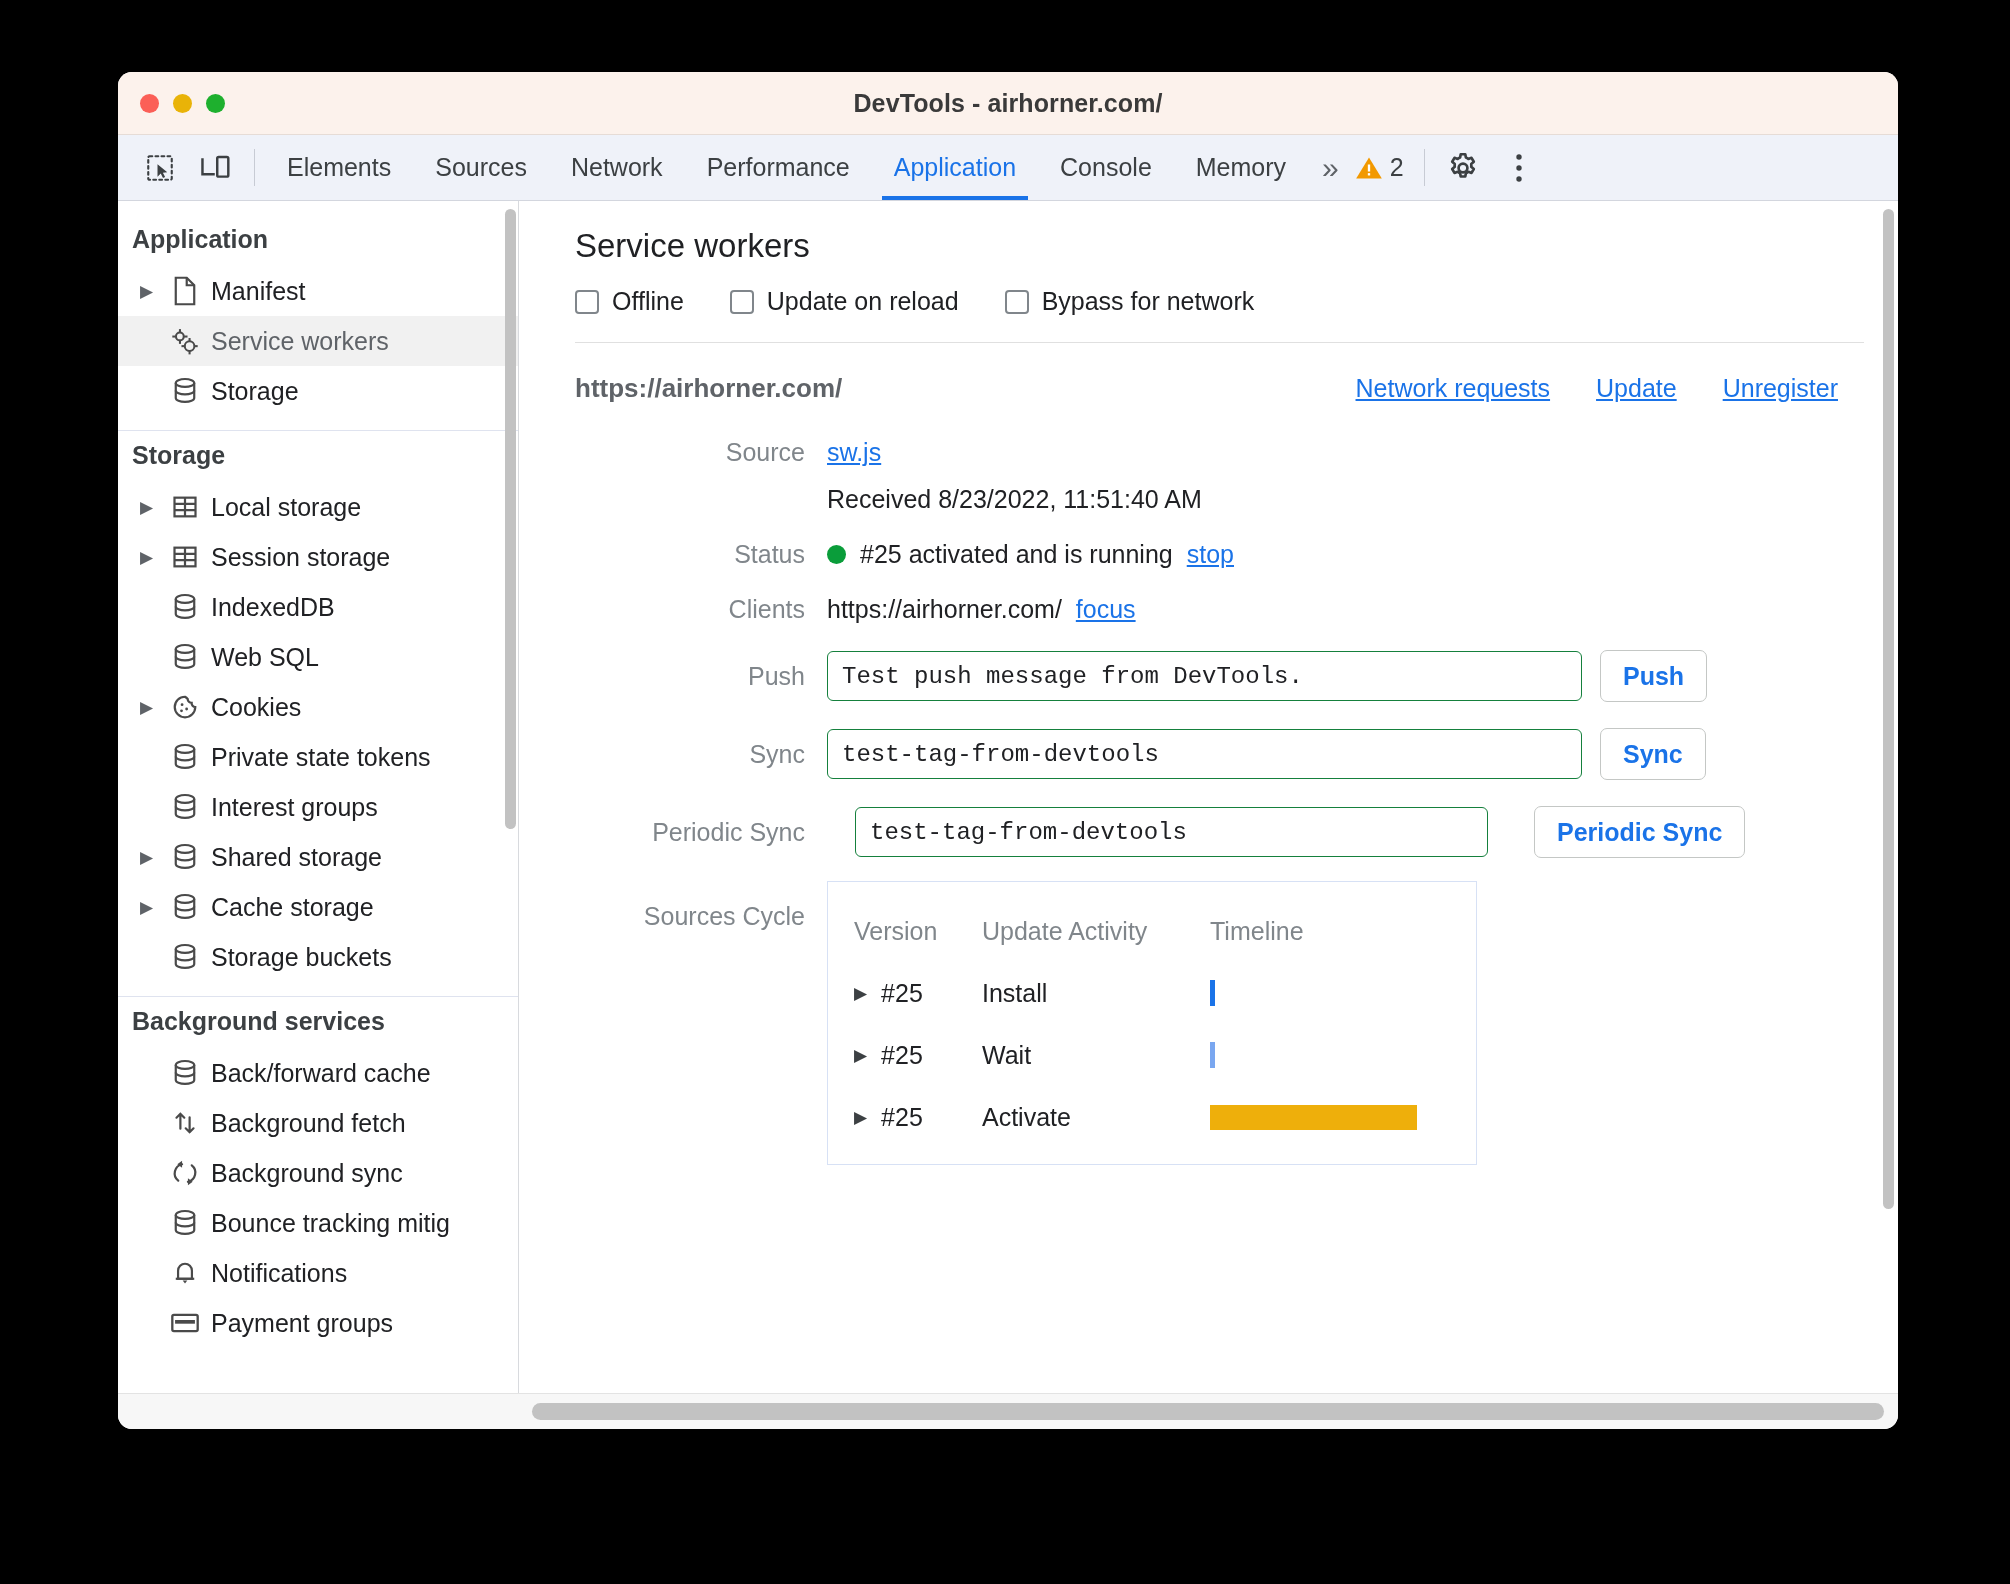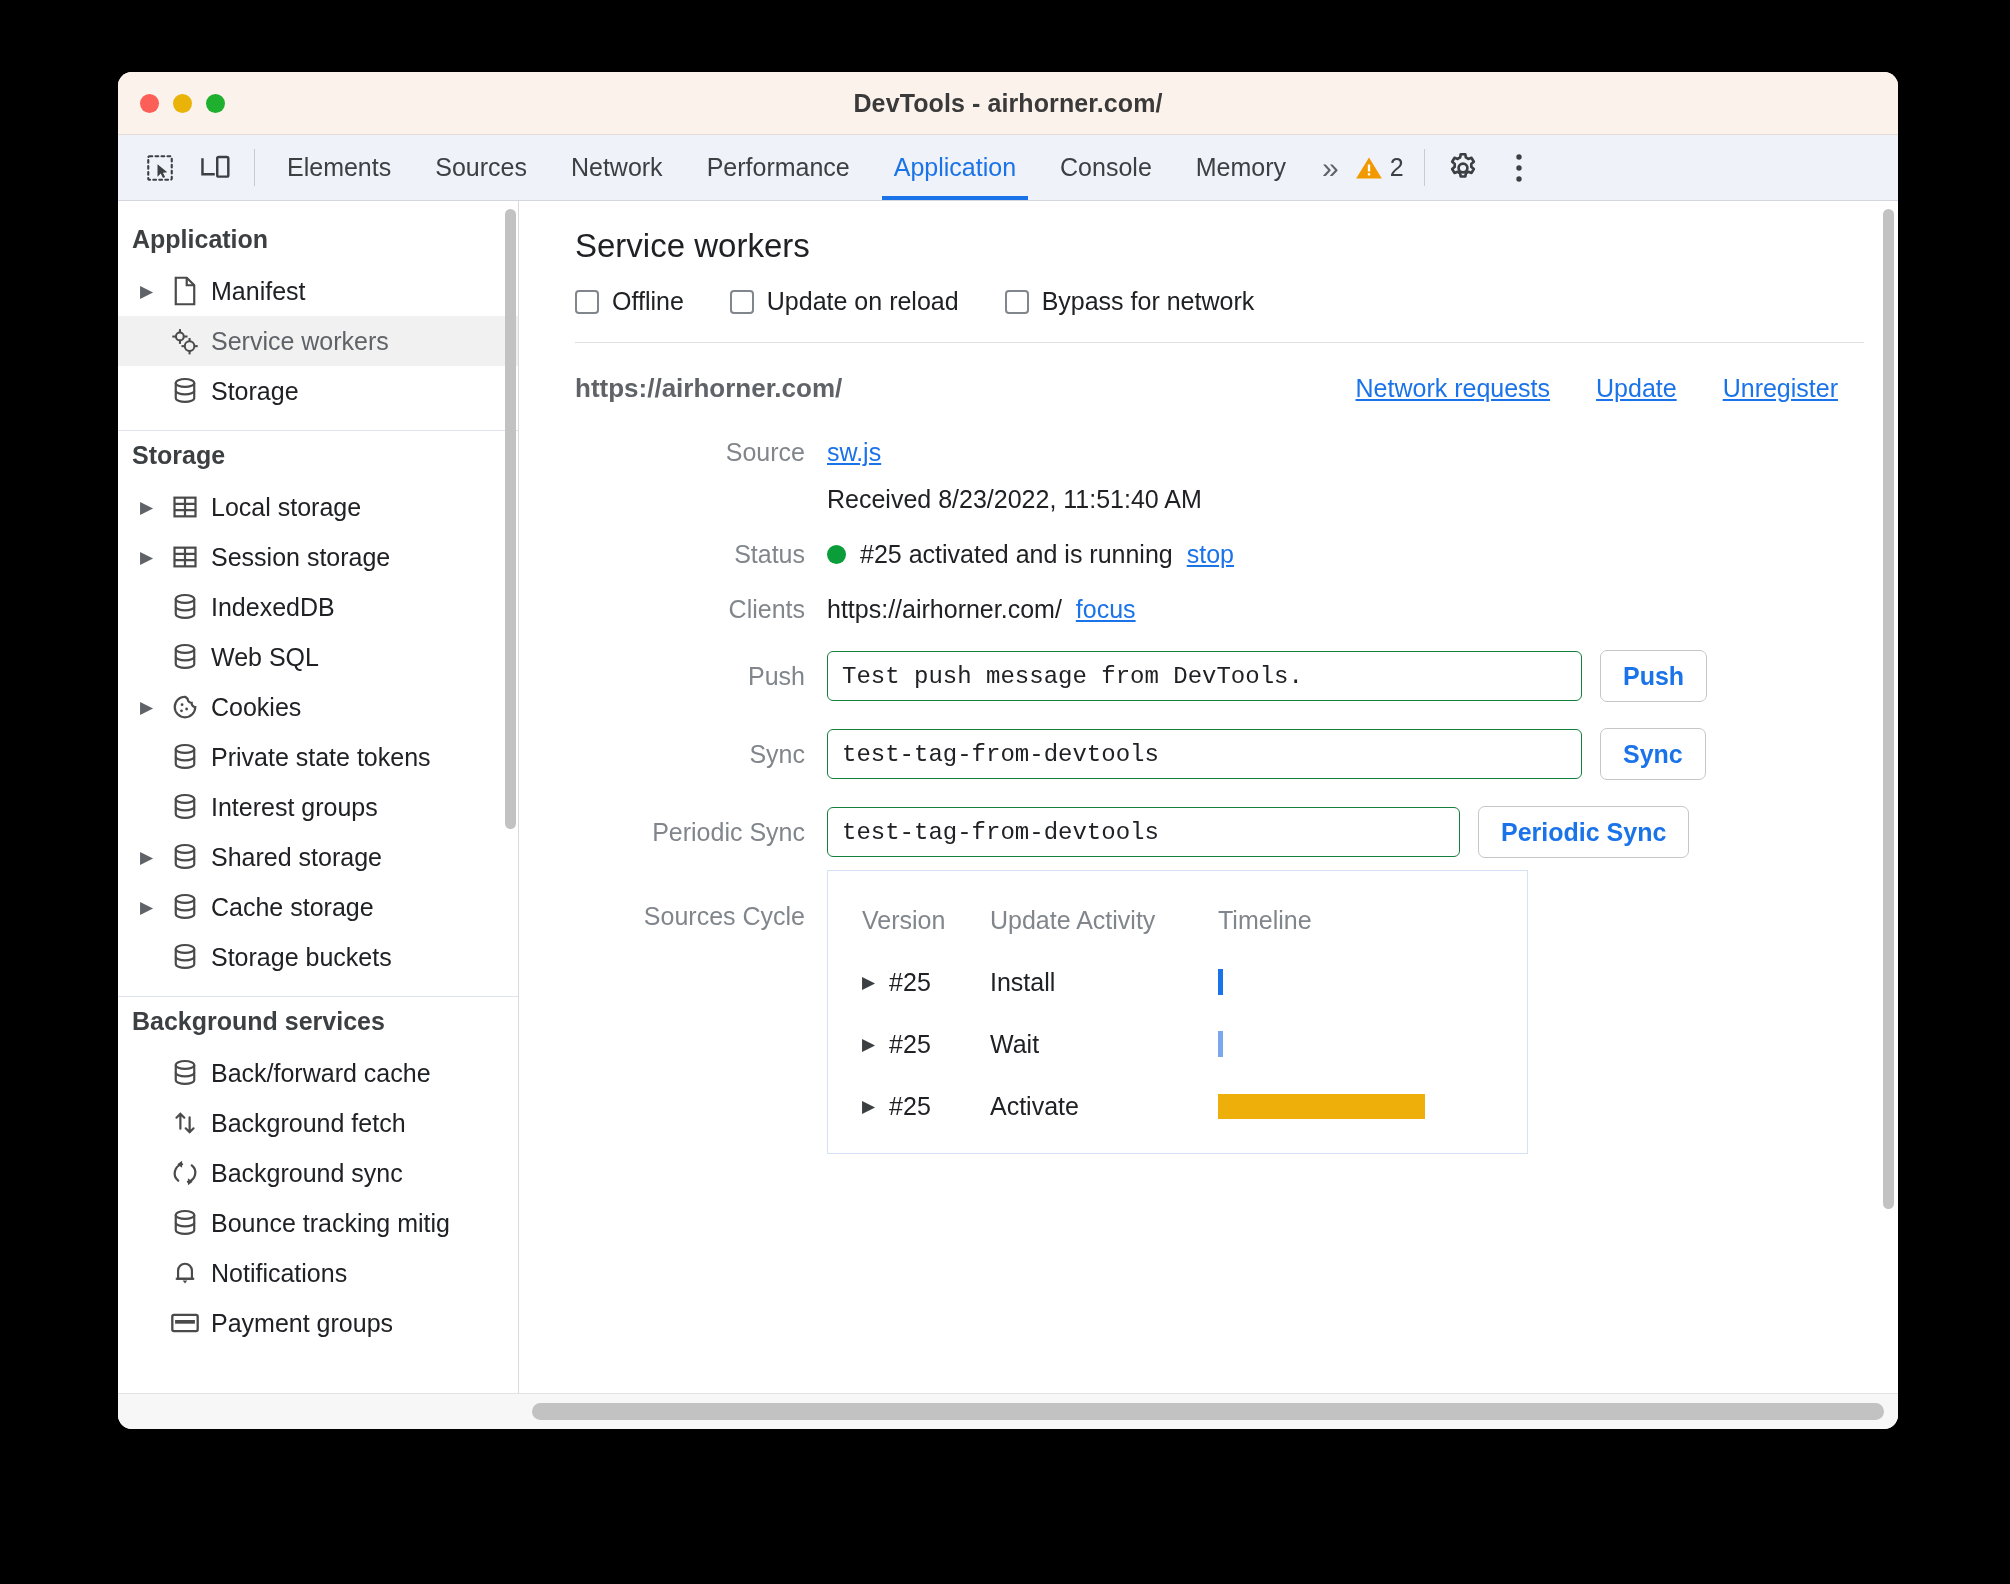--- a/index.html
+++ b/index.html
@@ -299,23 +299,24 @@
     text-align: right;
     padding-right: 22px;
     box-sizing: border-box;
     font-size: 25px;
     color: #80868b;
     padding-top: 32px;
   }
   .uc-table {
     border: 1px solid #d7e1f5;
     background: #fff;
-    width: 701px;
+    width: 650px;
     box-sizing: border-box;
-    padding: 18px 0 16px 8px;
+    padding: 18px 0 16px 0;
+    margin-top: 11px;
   }
   .uc-row {
     display: flex;
     align-items: center;
     height: 62px;
     padding-left: 26px;
   }
   .uc-head .uc-c { color: #80868b; font-size: 25px; }
   .uc-c { font-size: 25px; color: #202124; display: flex; align-items: center; }
   .uc-c1 { width: 128px; min-width: 128px; }
@@ -797,21 +798,21 @@
           <input class="inp wide" value="Test push message from DevTools." style="">
           <button class="btn">Push</button>
         </div>
 
         <div class="frow" style="margin-bottom:26px;">
           <span class="flabel">Sync</span>
           <input class="inp wide" value="test-tag-from-devtools" style="">
           <button class="btn">Sync</button>
         </div>
 
-        <div class="frow" style="margin-bottom:12px;">
+        <div class="frow" style="margin-bottom:12px;gap:28px;">
           <span class="flabel">Periodic Sync</span>
           <input class="inp narrow" value="test-tag-from-devtools" style="">
           <button class="btn">Periodic Sync</button>
         </div>
 
         <div class="uc-wrap">
           <span class="uc-label">Sources Cycle</span>
           <div class="uc-table">
 
             <div class="uc-row uc-head">

